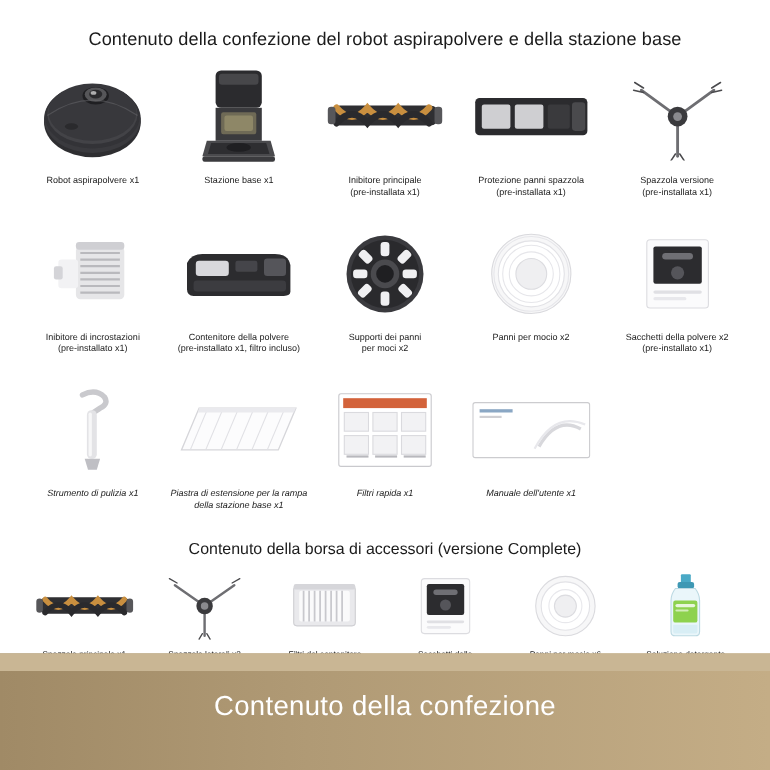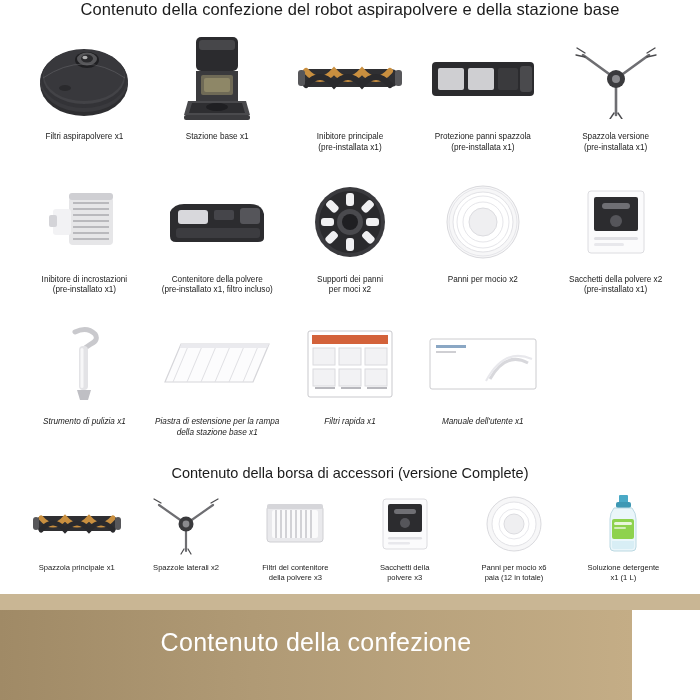--- a/index.html
+++ b/index.html
@@ -9,20 +9,21 @@
     font-family:"Liberation Sans", sans-serif;
     color:#1a1a1a;
     overflow:hidden;
   }
   .page{position:relative;width:700px;height:700px;box-sizing:border-box;}
 
   .title-main{
     text-align:center;
     font-size:16.5px;
     color:#1b1b1b;
+    padding-top:27px;
     letter-spacing:.1px;
   }
 
   .grid{
     display:grid;
     grid-template-columns:repeat(5,1fr);
     padding:0 18px;
     box-sizing:border-box;
   }
   .cell{
@@ -66,21 +67,21 @@
     box-sizing:border-box;
     margin-top:10px;
   }
   .grid6 .art{height:66px;}
   .grid6 .cap{font-size:7.6px;margin-top:6px;}
 
   
   .banner{
     position:absolute;
     left:0;bottom:0;
-    width:632px;height:106px;
+    width:700px;height:106px;
     background:linear-gradient(90deg,#a08a66 0%, #b09a75 40%, #c4ad86 100%);
   }
   .banner-strip{
     position:absolute;left:0;top:0;width:700px;height:16px;
     background:#c9b694;
   }
   .banner-text{
     position:absolute;left:0;right:0;top:34px;
     text-align:center;
     color:#ffffff;
@@ -108,21 +109,21 @@
           <ellipse cx="49" cy="39" rx="41" ry="27" fill="#434347"></ellipse>
           <ellipse cx="49" cy="37" rx="40" ry="26" fill="#38383c"></ellipse>
           <ellipse cx="52" cy="22" rx="12" ry="8" fill="#1f1f22"></ellipse>
           <ellipse cx="52" cy="21" rx="10" ry="6.5" fill="#565659"></ellipse>
           <ellipse cx="52" cy="20.5" rx="6" ry="4" fill="#2a2a2d"></ellipse>
           <ellipse cx="50" cy="19.5" rx="2.6" ry="1.7" fill="#cfcfcf" opacity=".8"></ellipse>
           <ellipse cx="30" cy="50" rx="6" ry="3" fill="#2a2a2d"></ellipse>
           <path d="M8 40 Q49 12 90 40" fill="none" stroke="#6a6a6e" stroke-width="1" opacity=".5"></path>
         </svg>
       </div>
-      <div class="cap">Filtri aspirapolvere x1</div>
+      <div class="cap">Robot aspirapolvere x1</div>
     </div>
 
     <div class="cell">
       <div class="art">
         <svg width="78" height="92" viewBox="0 0 78 92">
           <rect x="18" y="4" width="42" height="34" rx="5" fill="#2b2b2e"></rect>
           <rect x="21" y="7" width="36" height="10" rx="3" fill="#47474a"></rect>
           <rect x="18" y="38" width="42" height="30" fill="#3a3a3d"></rect>
           <rect x="23" y="42" width="32" height="20" rx="2" fill="#6f6a56"></rect>
           <rect x="26" y="45" width="26" height="14" rx="2" fill="#8e8767"></rect>

